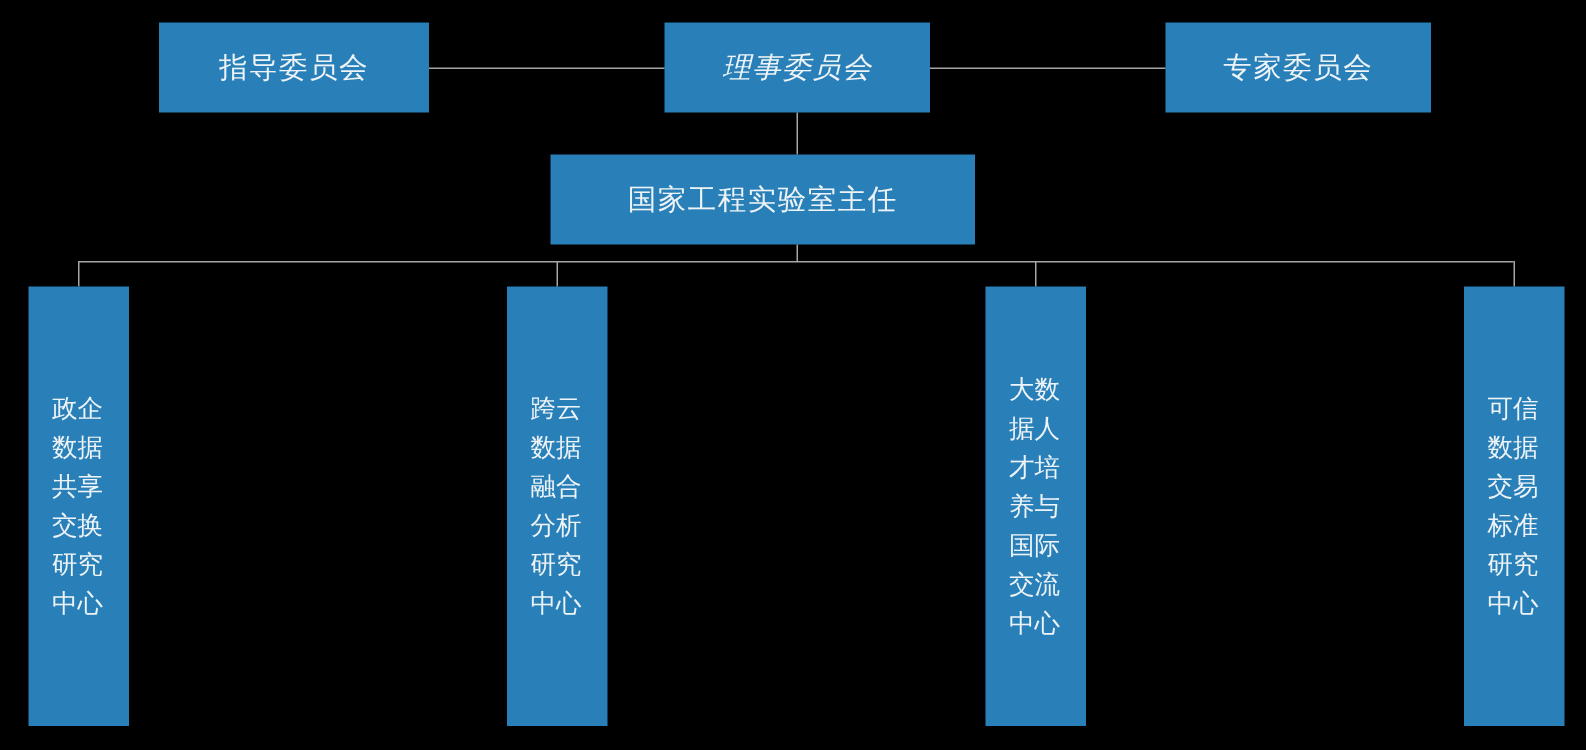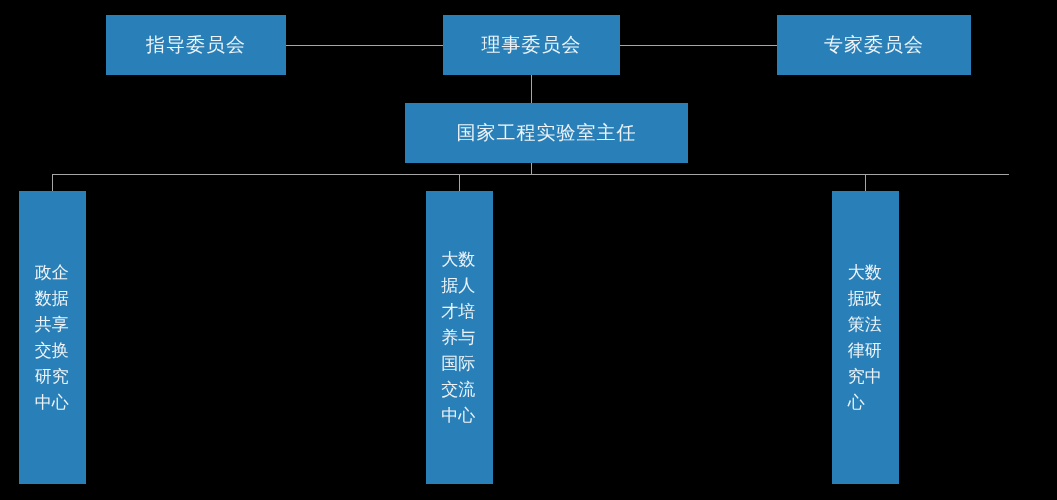--- a/index.html
+++ b/index.html
@@ -25,24 +25,24 @@
     box-sizing: border-box;
   }
   .committee {
     top: 15px;
     height: 60px;
     font-size: 19px;
     letter-spacing: 1px;
     justify-content: center;
   }
   .committee-1 { left: 106px; width: 180px; }
-  .committee-2 { left: 443px; width: 177px; }
-  .committee-3 { left: 777px; width: 194px; }
+  .committee-2 { left: 443px; width: 177px; font-style: italic; }
+  .committee-3 { left: 777px; width: 177px; }
   .director {
-    left: 405px;
+    left: 367px;
     top: 103px;
     width: 283px;
     height: 60px;
     font-size: 19px;
     letter-spacing: 1px;
   }
   .hline {
     position: absolute;
     height: 1px;
     background: #a6a6a6;
@@ -54,21 +54,21 @@
   }
   .hline-left  { left: 286px; top: 45px; width: 157px; }
   .hline-right { left: 620px; top: 45px; width: 157px; }
   .vline-top    { left: 531px; top: 75px;  height: 28px; }
   .vline-bottom { left: 531px; top: 163px; height: 11px; }
   .busline { left: 52px; top: 174px; width: 957px; }
   .columns {
     position: absolute;
     left: 19px;
     top: 174px;
-    width: 880px;
+    width: 1024px;
     display: flex;
     justify-content: space-between;
     gap: 12px;
   }
   .center-col {
     display: flex;
     flex-direction: column;
     align-items: center;
     width: 67px;
   }
@@ -127,24 +127,30 @@
   <div class="columns">
     <div class="center-col">
       <div class="drop"></div>
       <div class="center-box">
         <span class="center-label">政企数据共享交换研究中心</span>
       </div>
     </div>
     <div class="center-col">
       <div class="drop"></div>
       <div class="center-box">
+        <span class="center-label">跨云数据融合分析研究中心</span>
+      </div>
+    </div>
+    <div class="center-col">
+      <div class="drop"></div>
+      <div class="center-box">
         <span class="center-label">大数据人才培养与国际交流中心</span>
       </div>
     </div>
     <div class="center-col">
       <div class="drop"></div>
       <div class="center-box">
-        <span class="center-label">大数据政策法律研究中心</span>
+        <span class="center-label">可信数据交易标准研究中心</span>
       </div>
     </div>
   </div>
 
 </div>
 
 </body></html>

